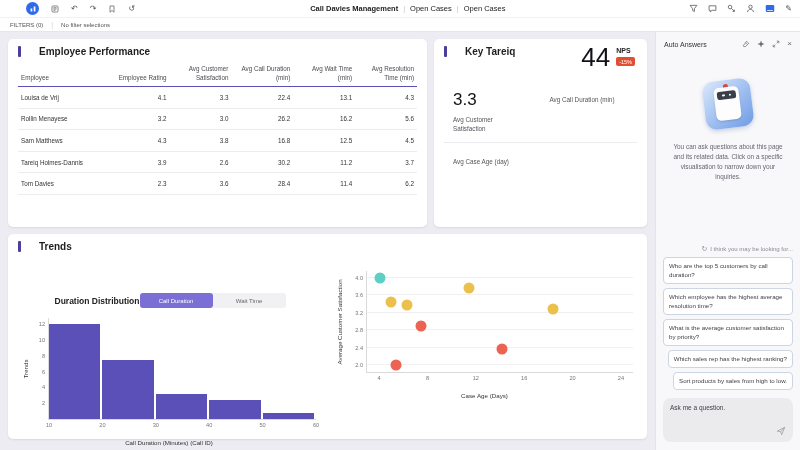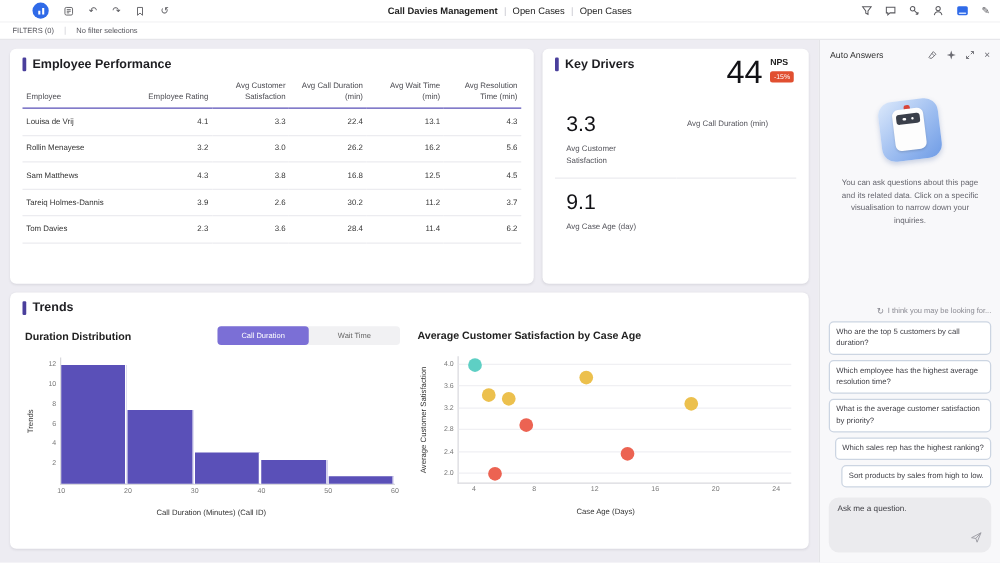--- a/index.html
+++ b/index.html
@@ -19,21 +19,21 @@
 
   
   .filterbar{flex:0 0 13px;display:flex;align-items:center;gap:8px;padding:0 10px;background:#fff;border-top:1px solid #f1f1f3;border-bottom:1px solid #e6e6ea;font-size:6px;color:#55555c;}
   .filterbar .sep{color:#d0d0d6;font-size:7px;}
 
   
   .main{flex:1;display:flex;min-height:0;}
   .content{width:655px;box-sizing:border-box;background:#edecf2;padding:7px 8px;}
   .row1{display:flex;gap:7px;height:188px;}
   .card{background:#fff;border-radius:5px;box-shadow:0 1px 2px rgba(40,40,60,.10);box-sizing:border-box;padding:7px 10px;}
-  .sec-head{display:flex;align-items:center;gap:5px;}
+  .sec-head{display:flex;align-items:center;gap:18px;}
   .accent{width:3px;height:11px;background:#4a3f9c;border-radius:1px;flex:0 0 3px;}
   .sec-title{font-size:10px;font-weight:bold;color:#1e1e22;}
 
   
   .ep-card{flex:1;min-width:0;}
   table.ep{width:100%;border-collapse:collapse;margin-top:5px;table-layout:fixed;}
   table.ep th{font-weight:normal;font-size:6.3px;color:#4c4c52;text-align:right;padding:3px 3px 4px;line-height:1.35;border-bottom:1.5px solid #5a50b8;vertical-align:bottom;}
   table.ep th:first-child{text-align:left;width:21%;}
   table.ep td{font-size:6.3px;color:#333;text-align:right;padding:6.8px 3px;border-bottom:1px solid #ececf0;}
   table.ep td:first-child{text-align:left;}
@@ -49,21 +49,21 @@
   .kd-m{padding:9px 2px 9px 9px;}
   .kd-m.b{border-bottom:1px solid #ececf0;}
   .kd-val{font-size:17px;color:#121216;}
   .kd-lab{font-size:6.3px;color:#55555c;margin-top:5px;line-height:1.45;max-width:72px;}
 
   
   .trends-card{margin-top:7px;height:205px;}
   .trends-body{display:flex;margin-top:9px;}
   .hist-col{width:302px;flex:0 0 302px;}
   .scat-col{flex:1;margin-left:12px;min-width:0;}
-  .hist-head{display:flex;align-items:center;justify-content:space-between;padding-left:2px;}
+  .hist-head{display:flex;align-items:center;justify-content:center;padding-left:2px;margin-top:32px;}
   .sub-title{font-size:8.5px;font-weight:bold;color:#222;}
   .tabs{display:flex;width:146px;background:#f1f1f3;border-radius:3px;}
   .tab{flex:1;text-align:center;font-size:6px;padding:4.5px 0;color:#666;border-radius:3px;cursor:pointer;}
   .tab.active{background:#7b6fd6;color:#fff;}
 
   .chart{position:relative;height:132px;margin-top:6px;}
   .plot{position:absolute;left:30px;right:4px;top:4px;bottom:26px;border-left:1px solid #d9d9de;border-bottom:1px solid #d9d9de;}
   .hbar{position:absolute;bottom:0;box-sizing:border-box;border-right:1px solid #fff;}
   .ytick{position:absolute;left:-4px;transform:translate(-100%,50%);font-size:5.6px;color:#777;}
   .xtick{position:absolute;top:100%;transform:translate(-50%,3px);font-size:5.6px;color:#777;}
@@ -230,39 +230,38 @@
                 <td>11.4</td>
                 <td>6.2</td>
               </tr>
             </tbody>
           </table>
         </div>
 
         <div class="card kd-card">
           <div class="sec-head">
             <span class="accent"></span>
-            <span class="sec-title">Key Drivers</span>
+            <span class="sec-title">Key Tareiq</span>
           </div>
           <div class="kd-nps">
             <span class="nps-val">44</span>
             <span class="nps-side">
               <span class="nps-lab">NPS</span>
               <span class="nps-badge">-15%</span>
             </span>
           </div>
           <div class="kd-grid">
             <div class="kd-m b">
               <div class="kd-val">3.3</div>
               <div class="kd-lab">Avg Customer Satisfaction</div>
             </div>
             <div class="kd-m b">
               <div class="kd-lab">Avg Call Duration (min)</div>
             </div>
             <div class="kd-m">
-              <div class="kd-val">9.1</div>
               <div class="kd-lab">Avg Case Age (day)</div>
             </div>
           </div>
         </div>
       </div>
 
       <div class="card trends-card">
         <div class="sec-head">
           <span class="accent"></span>
           <span class="sec-title">Trends</span>
@@ -296,23 +295,20 @@
                   <div class="xtick" style="left: 40%;">30</div>
                   <div class="xtick" style="left: 60%;">40</div>
                   <div class="xtick" style="left: 80%;">50</div>
                   <div class="xtick" style="left: 100%;">60</div>
                 </div>
               <span class="xlabel">Call Duration (Minutes) (Call ID)</span>
             </div>
           </div>
 
           <div class="scat-col">
-            <div class="hist-head" style="height:14px;">
-              <span class="sub-title">Average Customer Satisfaction by Case Age</span>
-            </div>
             <div class="chart">
               <span class="ylabel">Average Customer Satisfaction</span>
               <div class="plot" style="left:34px;">
                   <div class="grid" style="bottom: 6.52174%;"></div>
                   <div class="ytick" style="bottom: 6.52174%;">2.0</div>
                   <div class="grid" style="bottom: 23.913%;"></div>
                   <div class="ytick" style="bottom: 23.913%;">2.4</div>
                   <div class="grid" style="bottom: 41.3043%;"></div>
                   <div class="ytick" style="bottom: 41.3043%;">2.8</div>
                   <div class="grid" style="bottom: 58.6957%;"></div>

